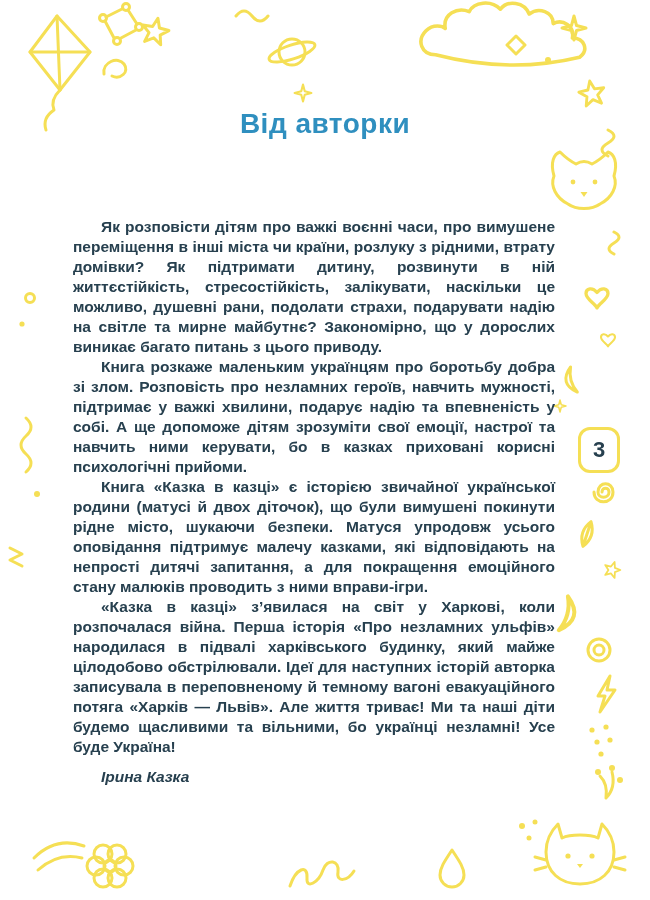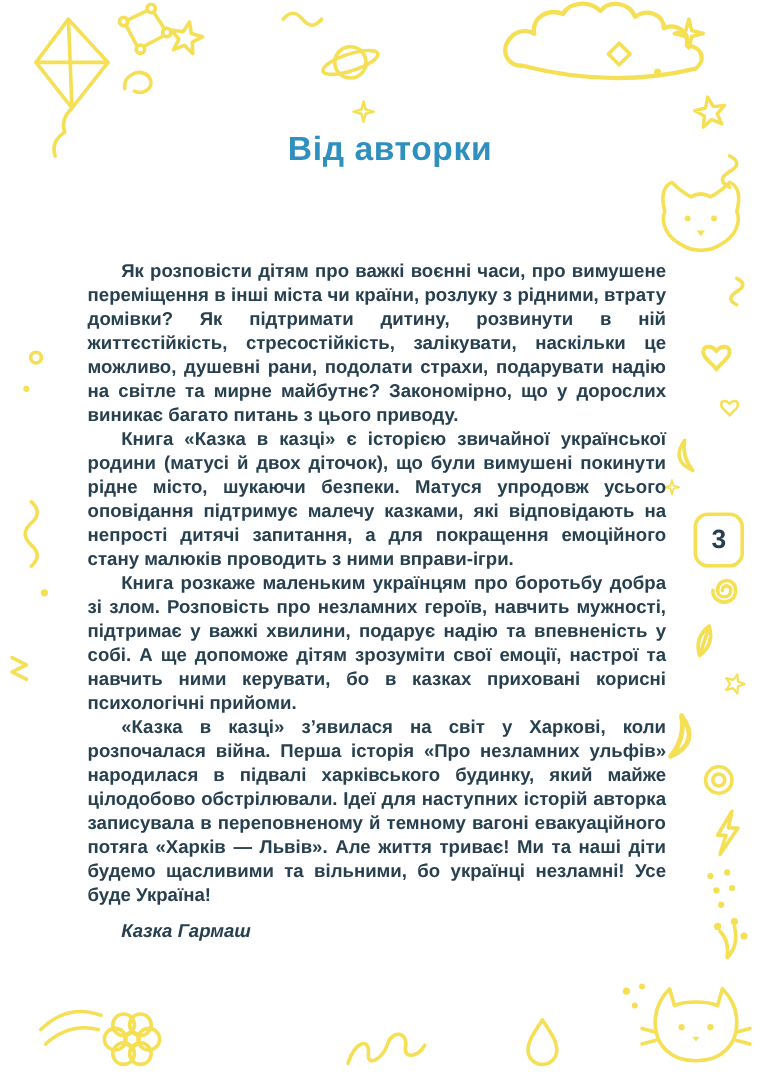--- a/index.html
+++ b/index.html
@@ -237,23 +237,23 @@
       <circle class="fill" cx="12" cy="-2" r="2.6"></circle>
       <path class="fill" d="M-3,6 L3,6 L0,10 Z"></path>
       <path d="M-34,2 l-11,-3 M-34,9 l-11,3 M34,2 l11,-3 M34,9 l11,3"></path>
     </g>
   </svg>
 
   <h1 class="title">Від авторки</h1>
 
   <div class="text-block">
     <p>Як розповісти дітям про важкі воєнні часи, про вимушене переміщення в інші міста чи країни, розлуку з рідними, втрату домівки? Як підтримати дитину, розвинути в ній життєстійкість, стресостійкість, залікувати, наскільки це можливо, душевні рани, подолати страхи, подарувати надію на світле та мирне майбутнє? Закономірно, що у дорослих виникає багато питань з цього приводу.</p>
+    <p>Книга розкаже маленьким українцям про боротьбу добра зі злом. Розповість про незламних героїв, навчить мужності, підтримає у важкі хвилини, подарує надію та впевненість у собі. А ще допоможе дітям зрозуміти свої емоції, настрої та навчить ними керувати, бо в казках приховані корисні психологічні прийоми.</p>
     <p>Книга «Казка в казці» є історією звичайної української родини (матусі й двох діточок), що були вимушені покинути рідне місто, шукаючи безпеки. Матуся упродовж усього оповідання підтримує малечу казками, які відповідають на непрості дитячі запитання, а для покращення емоційного стану малюків проводить з ними вправи-ігри.</p>
-    <p>Книга розкаже маленьким українцям про боротьбу добра зі злом. Розповість про незламних героїв, навчить мужності, підтримає у важкі хвилини, подарує надію та впевненість у собі. А ще допоможе дітям зрозуміти свої емоції, настрої та навчить ними керувати, бо в казках приховані корисні психологічні прийоми.</p>
     <p>«Казка в казці» з’явилася на світ у Харкові, коли розпочалася війна. Перша історія «Про незламних ульфів» народилася в підвалі харківського будинку, який майже цілодобово обстрілювали. Ідеї для наступних історій авторка записувала в переповненому й темному вагоні евакуаційного потяга «Харків — Львів». Але життя триває! Ми та наші діти будемо щасливими та вільними, бо українці незламні! Усе буде Україна!</p>
-    <p class="signature">Казка Гармаш</p>
+    <p class="signature">Ірина Казка</p>
   </div>
 
   <div class="page-number">
     <span>3</span>
   </div>
 
 </div>
 
 </body></html>

